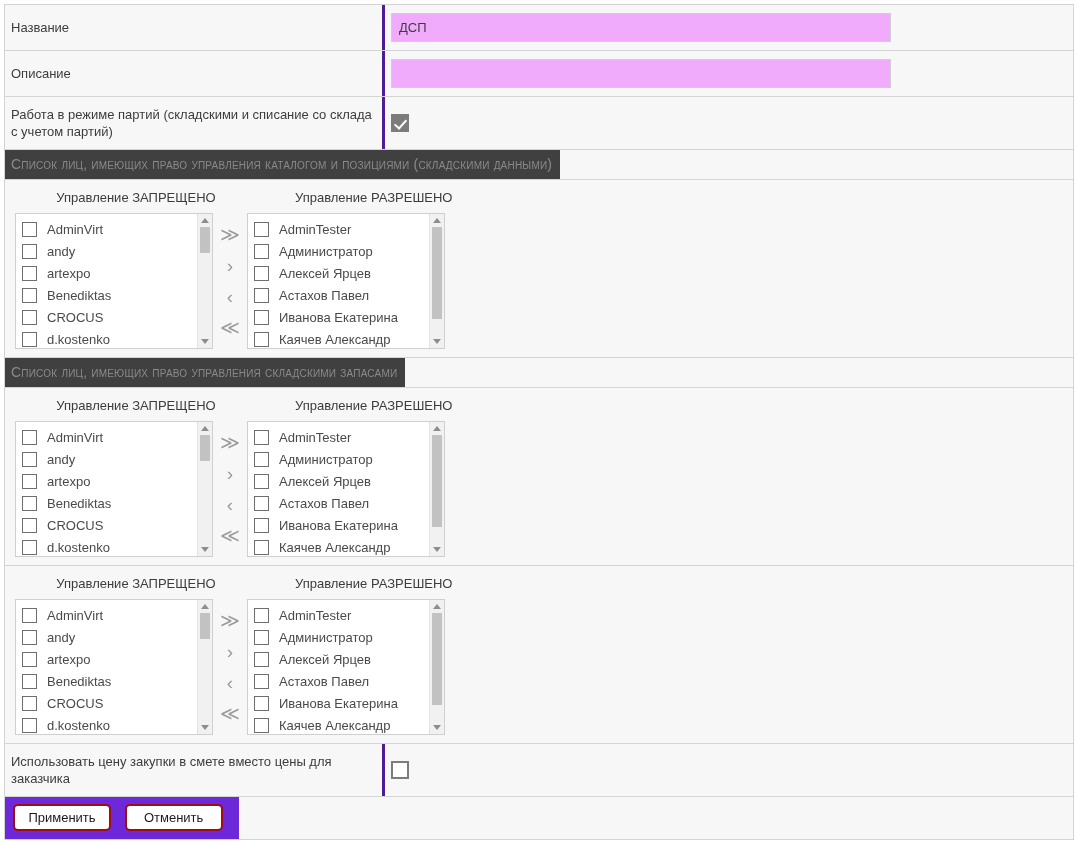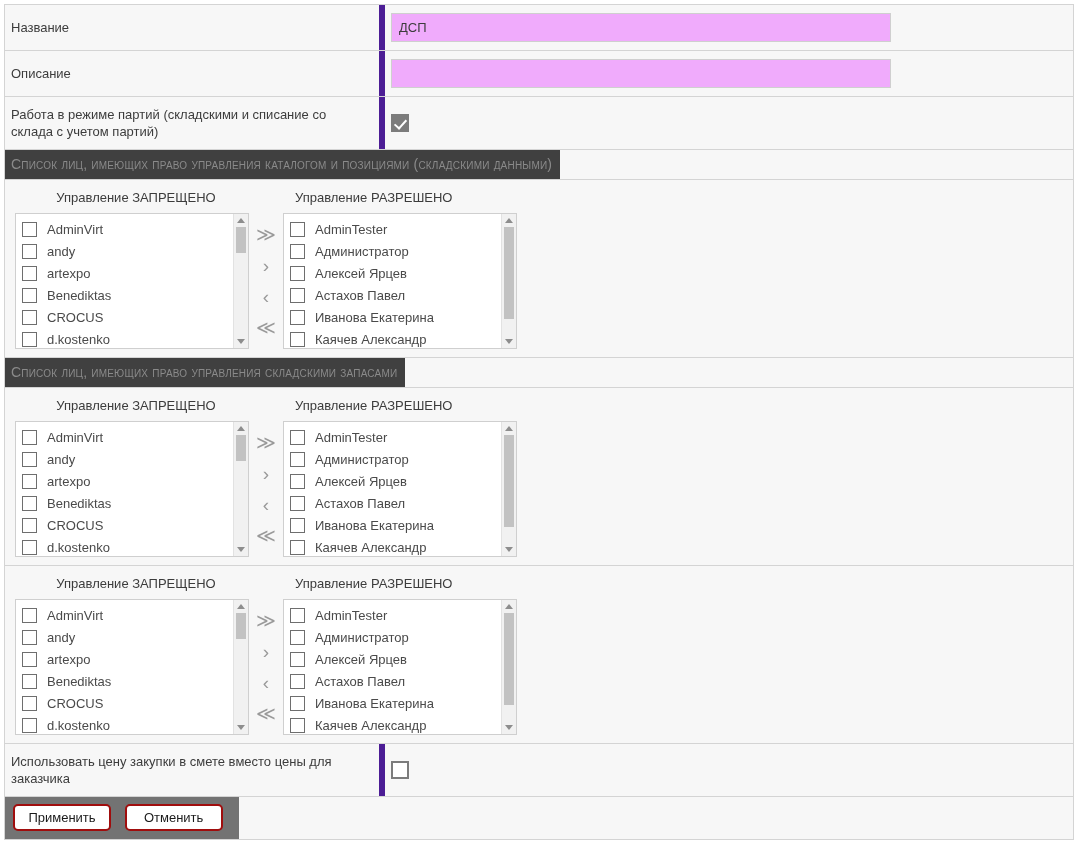--- a/index.html
+++ b/index.html
@@ -23,21 +23,21 @@
     background: #f7f7f7;
   }
 
   .row { display: flex; border-bottom: 1px solid #d4d4d4; }
   .row:last-child { border-bottom: none; }
 
   .cell-label {
     width: 380px;
     min-width: 380px;
     padding: 9px 8px 9px 6px;
-    border-right: 6px solid #4c1d95;
+    border-right: 3px solid #4c1d95;
     font-size: 13px;
     color: #3c3c3c;
     line-height: 17px;
     display: flex;
     align-items: center;
   }
   .cell-field {
     flex: 1;
     padding: 8px 0 8px 6px;
     display: flex;
@@ -108,21 +108,21 @@
   .panel-title.mid   { width: 34px; }
   .panel-title.right { width: 182px; text-align: left; padding-left: 4px; }
 
   .panel-body {
     display: flex;
     padding-left: 10px;
     align-items: flex-start;
   }
 
   .listbox {
-    width: 234px;
+    width: 198px;
     height: 136px;
     border: 1px solid #cfcfcf;
     background: #ffffff;
     display: flex;
     overflow: hidden;
     position: relative;
   }
   .listbox .items {
     flex: 1;
     padding: 4px 0 0 6px;
@@ -179,21 +179,21 @@
   }
   .arrow-btn {
     font-size: 19px;
     color: #9a9a9a;
     line-height: 1;
     cursor: pointer;
     user-select: none;
   }
 
   
-  .btn-row { padding: 7px 6px 8px 8px; background: #737373; }
+  .btn-row { padding: 7px 6px 8px 8px; background: #6d28d9; }
   .btn {
     display: inline-block;
     min-width: 98px;
     padding: 4px 12px;
     margin-right: 10px;
     border: 2px solid #a00d0d;
     border-radius: 5px;
     background: #ffffff;
     font-family: "Liberation Sans", sans-serif;
     font-size: 13px;

